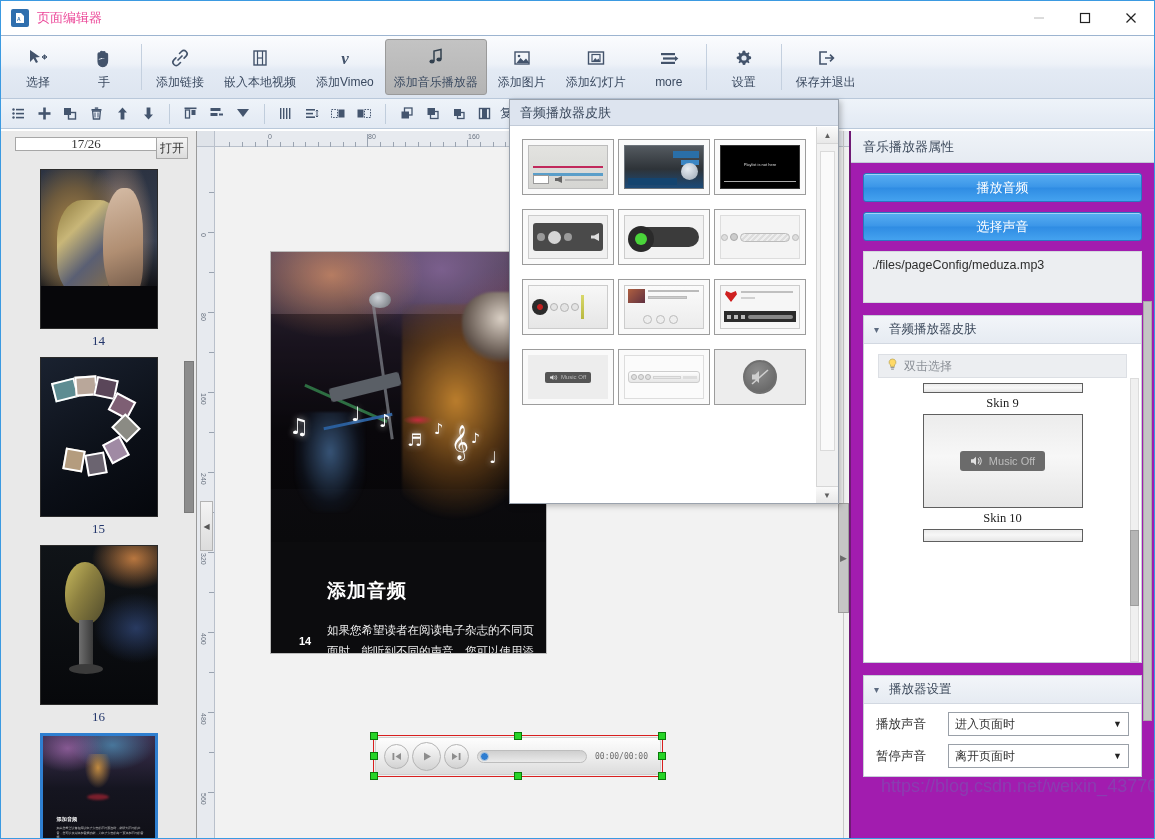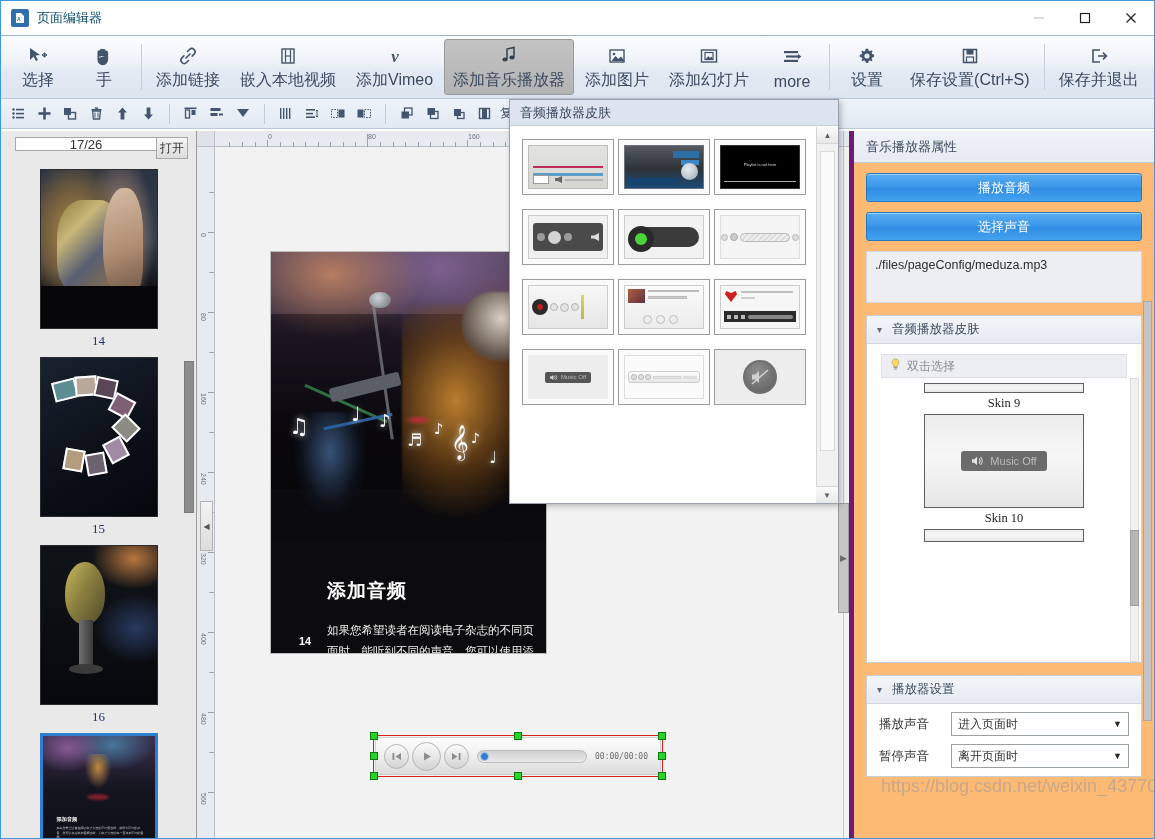--- a/index.html
+++ b/index.html
@@ -15,21 +15,21 @@
   
   .titlebar{
     height:34px; background:#ffffff; display:flex; align-items:center;
     border-bottom:1px solid #ffffff; position:relative;
   }
   .tb-icon{
     width:18px;height:18px;margin-left:10px;margin-right:8px;background:#2f6fae;
     border-radius:2px;display:flex;align-items:center;justify-content:center;
     color:#fff;font-size:11px;font-weight:bold;
   }
-  .tb-title{font-size:13px;color:#0c4a6e;}
+  .tb-title{font-size:13px;color:#ec4899;}
   .tb-btns{position:absolute;right:0;top:0;height:34px;display:flex;}
   .tb-btn{width:46px;height:34px;display:flex;align-items:center;justify-content:center;cursor:default;}
 
   
   .toolbar{
     height:64px;
     background:linear-gradient(to bottom,#fbfcfe 0%,#eef2f8 45%,#e3eaf4 55%,#dde5f0 100%);
     border-top:1px solid #9cb4d0;
     border-bottom:1px solid #b9c8da;
     display:flex; align-items:stretch; padding-left:4px;
@@ -37,21 +37,21 @@
   .tbitem{
     min-width:64px; padding:4px 8px 3px; display:flex; flex-direction:column;
     align-items:center; justify-content:center; cursor:default; border:1px solid transparent;
     border-radius:3px; margin:3px 1px;
   }
   .tbitem.active{
     background:linear-gradient(to bottom,#c3c3c3,#b4b4b4);
     border:1px solid #9a9a9a;
   }
   .tbitem .ic{height:26px;display:flex;align-items:center;justify-content:center;color:#43536b;}
-  .tbitem .lb{font-size:16px;color:#3b4a60;margin-top:3px;white-space:nowrap;}
+  .tbitem .lb{font-size:12px;color:#3b4a60;margin-top:3px;white-space:nowrap;}
   .tbsep{width:1px;background:#c4d0df;margin:8px 4px;}
 
   
   .row2{
     height:30px; background:linear-gradient(to bottom,#eef3f9,#e2e9f3);
     border-bottom:1px solid #b9c8da; display:flex; align-items:center;
   }
   .r2group{display:flex;align-items:center;padding:0 4px;}
   .r2btn{width:26px;height:24px;display:flex;align-items:center;justify-content:center;
          color:#44556e;cursor:default;border-radius:2px;}
@@ -59,21 +59,21 @@
   .r2label{font-size:12px;color:#3b4a60;padding-left:2px;white-space:nowrap;}
 
   
   .body{position:absolute;top:130px;left:0;right:0;bottom:0;display:flex;}
 
   
   .leftpanel{width:196px;background:#e9e9e9;border-right:1px solid #9a9a9a;position:relative;overflow:hidden;}
   .pagebox{display:flex;margin:6px 8px 4px 14px;}
   .pageinput{
     flex:1;height:14px;background:#fff;border:1px solid #a7a7a7;border-right:none;
-    font-size:13px;color:#333;display:flex;align-items:center;justify-content:center;
+    font-size:13px;color:#333;display:flex;align-items:center;justify-content:center;font-family:Liberation Serif, serif;
   }
   .openbtn{
     width:32px;height:22px;background:linear-gradient(to bottom,#f6f6f6,#dcdcdc);
     border:1px solid #a7a7a7;font-size:12px;color:#333;
     display:flex;align-items:center;justify-content:center;cursor:default;
   }
   .thumbs{position:absolute;top:36px;left:0;right:0;bottom:0;overflow:hidden;padding-top:2px;}
   .thumb{display:flex;flex-direction:column;align-items:center;margin-bottom:8px;}
   .thumbimg{width:118px;height:160px;border:1px solid #2b2b2b;position:relative;overflow:hidden;background:#111;}
   .thumb.sel .thumbimg{border:3px solid #2f7fd0;}
@@ -133,21 +133,21 @@
           background:linear-gradient(to bottom,#cfcfcf,#eaeaea);border:1px solid #bdbdbd;
           position:relative;display:flex;align-items:center;}
   .pknob{width:9px;height:9px;border-radius:50%;background:#2e7dd1;border:1px solid #bcd;margin-left:2px;}
   .ptime{font-size:8px;color:#6d6d6d;font-family:"DejaVu Sans Mono","Liberation Mono",monospace;padding-right:4px;}
 
   .vsplit{position:absolute;right:0;top:110px;width:11px;height:110px;background:#c6c6c6;border:1px solid #9d9d9d;
           display:flex;align-items:center;justify-content:center;color:#6a6a6a;font-size:9px;}
   .vsplitline{position:absolute;right:5px;top:0;bottom:0;width:1px;background:#c9c9c9;}
 
   
-  .rightpanel{width:305px;background:#fdba74;border-left:5px solid #701a75;position:relative;}
+  .rightpanel{width:305px;background:#a21caf;border-left:2px solid #701a75;position:relative;}
   .rp-header{height:32px;background:linear-gradient(to bottom,#eff3f8,#e6ebf2);
              border-bottom:1px solid #c2cad6;display:flex;align-items:center;padding-left:12px;
              font-size:13px;color:#3d4a5c;}
   .bluebtn{
     margin:10px 12px 0; height:29px;border-radius:3px;
     background:linear-gradient(to bottom,#59aef2 0%,#3b96e8 48%,#2f8ce3 52%,#44a2ef 100%);
     border:1px solid #2878c0;color:#fff;font-size:13px;
     display:flex;align-items:center;justify-content:center;cursor:default;
     box-shadow:inset 0 1px 0 rgba(255,255,255,.45);
   }
@@ -312,30 +312,20 @@
     <div class="tbsep"></div>
     <div class="tbitem">
       <div class="ic">
         <svg width="20" height="20" viewBox="0 0 20 20">
             <path d="M10 2.6l1.2.3.5 1.8 1.3.55 1.6-.95.9.9-.95 1.6.55 1.3 1.8.5.3 1.2-.3 1.2-1.8.5-.55 1.3.95 1.6-.9.9-1.6-.95-1.3.55-.5 1.8-1.2.3-1.2-.3-.5-1.8-1.3-.55-1.6.95-.9-.9.95-1.6-.55-1.3-1.8-.5L2.6 10l.3-1.2 1.8-.5.55-1.3-.95-1.6.9-.9 1.6.95 1.3-.55.5-1.8z" fill="#43536b"></path>
             <circle cx="10" cy="10" r="2.6" fill="#e3eaf4"></circle>
           </svg>
       </div>
       <div class="lb">设置</div>
     </div>
-    <div class="tbitem">
-      <div class="ic">
-        <svg width="20" height="20" viewBox="0 0 20 20">
-            <rect x="3.5" y="3.5" width="13" height="13" fill="none" stroke="#43536b" stroke-width="1.5"></rect>
-            <rect x="6.5" y="3.5" width="7" height="5" fill="#43536b"></rect>
-            <rect x="6.5" y="11" width="7" height="5.5" fill="none" stroke="#43536b" stroke-width="1.2"></rect>
-          </svg>
-      </div>
-      <div class="lb">保存设置(Ctrl+S)</div>
-    </div>
     <div class="tbsep"></div>
     <div class="tbitem">
       <div class="ic">
         <svg width="20" height="20" viewBox="0 0 20 20">
             <path d="M11 4H4v12h7" fill="none" stroke="#43536b" stroke-width="1.6"></path>
             <path d="M9 10h8M14 6.6l3.4 3.4L14 13.4" fill="none" stroke="#43536b" stroke-width="1.6"></path>
           </svg>
       </div>
       <div class="lb">保存并退出</div>
     </div>

